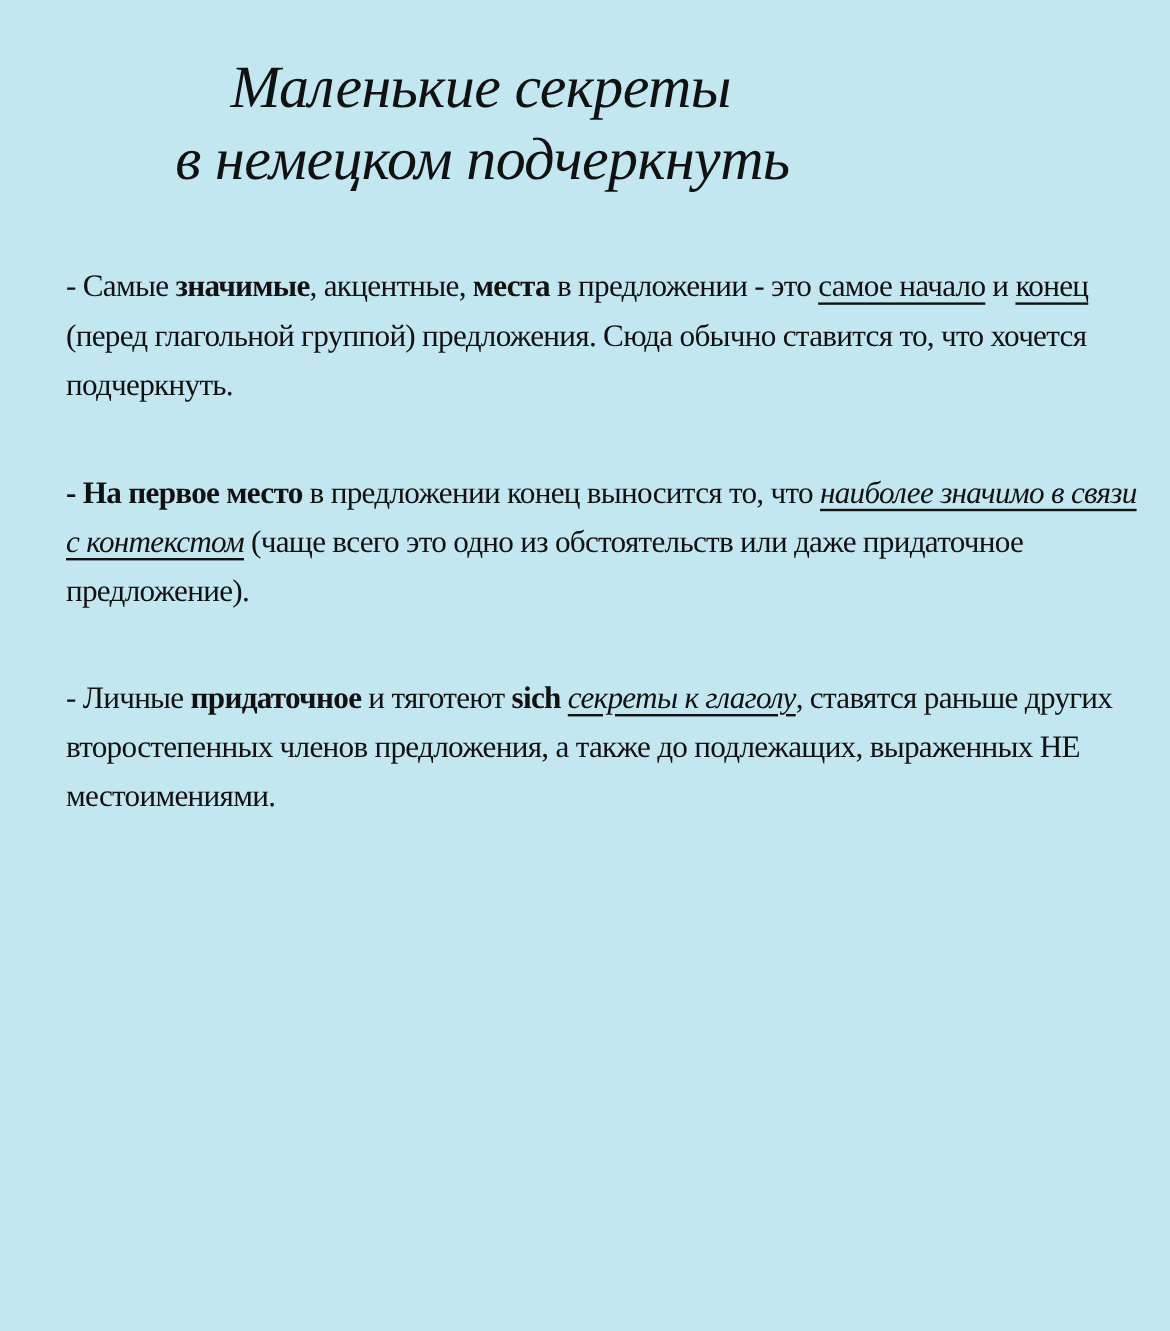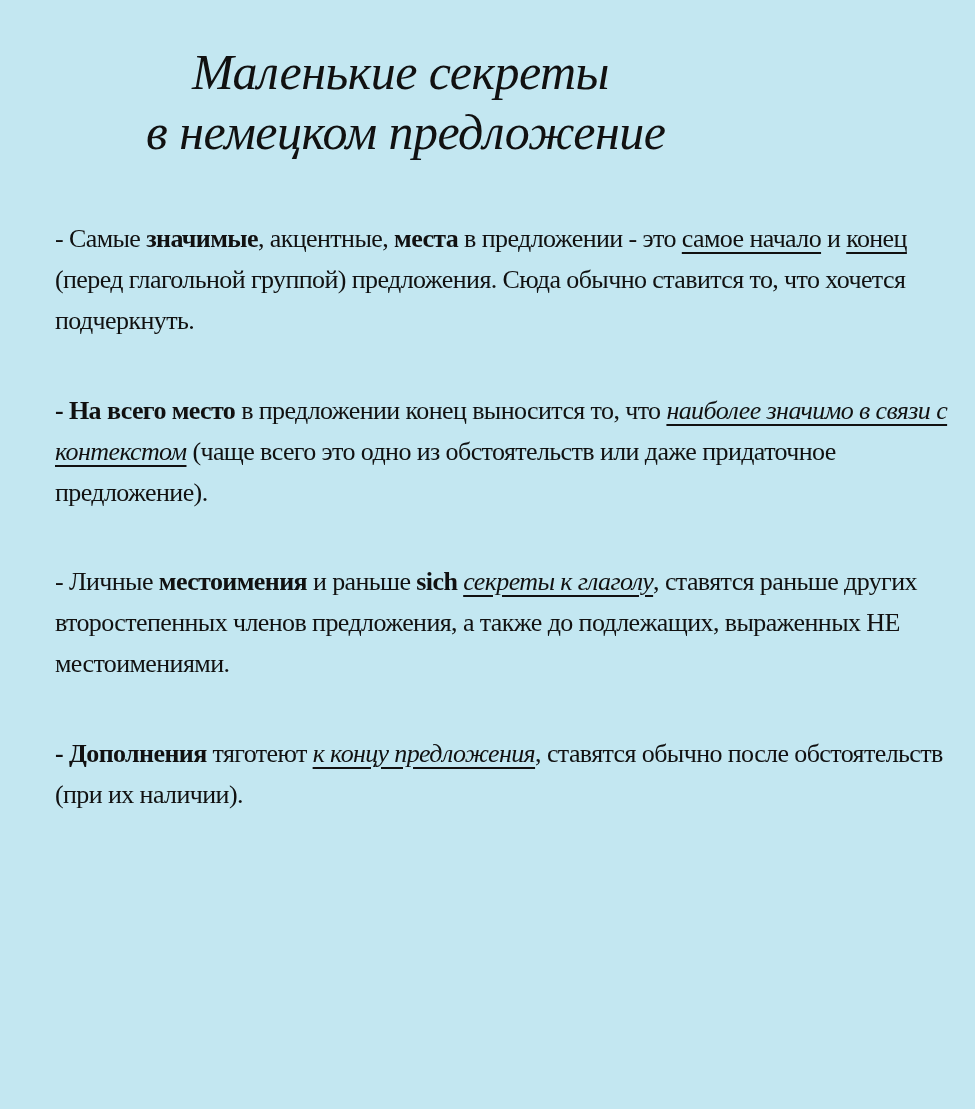--- a/index.html
+++ b/index.html
@@ -58,29 +58,26 @@
       text-decoration: underline;
       text-decoration-thickness: 2px;
       text-underline-offset: 5px;
     }
   </style>
 </head>
 <body>
 
 <div class="title">
   <span class="title-line l1">Маленькие секреты</span>
-  <span class="title-line l3">в немецком предложение</span>
+  <span class="title-line l3">в немецком подчеркнуть</span>
 </div>
 
 <div class="content">
   <p class="para">
     <span>- Самые </span><span class="b">значимые</span><span>, акцентные, </span><span class="b">места</span><span> в предложении - это </span><span class="u">самое начало</span><span> и </span><span class="u">конец </span><span>(перед глагольной группой) предложения. Сюда обычно ставится то, что хочется подчеркнуть.</span>
   </p>
   <p class="para">
-    <span class="b">- На всего место</span><span> в предложении конец выносится то, что </span><span class="iu">наиболее значимо в связи с контекстом</span><span> (чаще всего это одно из обстоятельств или даже придаточное предложение).</span>
+    <span class="b">- На первое место</span><span> в предложении конец выносится то, что </span><span class="iu">наиболее значимо в связи с контекстом</span><span> (чаще всего это одно из обстоятельств или даже придаточное предложение).</span>
   </p>
   <p class="para">
-    <span>- Личные </span><span class="b">местоимения</span><span> и раньше </span><span class="b">sich</span><span> </span><span class="iu">секреты к глаголу</span><span>, ставятся раньше других второстепенных членов предложения, а также до подлежащих, выраженных НЕ местоимениями.</span>
-  </p>
-  <p class="para">
-    <span class="b">- Дополнения</span><span> тяготеют </span><span class="iu">к концу предложения</span><span>, ставятся обычно после обстоятельств (при их наличии).</span>
+    <span>- Личные </span><span class="b">придаточное</span><span> и тяготеют </span><span class="b">sich</span><span> </span><span class="iu">секреты к глаголу</span><span>, ставятся раньше других второстепенных членов предложения, а также до подлежащих, выраженных НЕ местоимениями.</span>
   </p>
 </div>
 
 </body></html>

